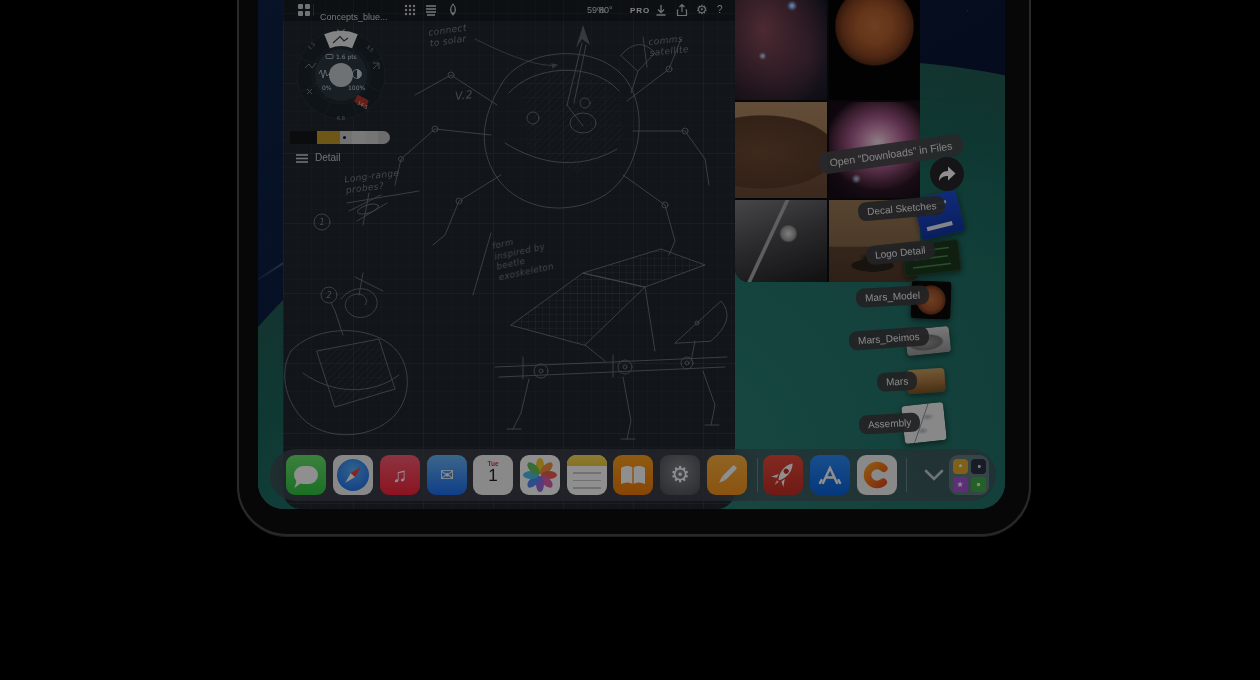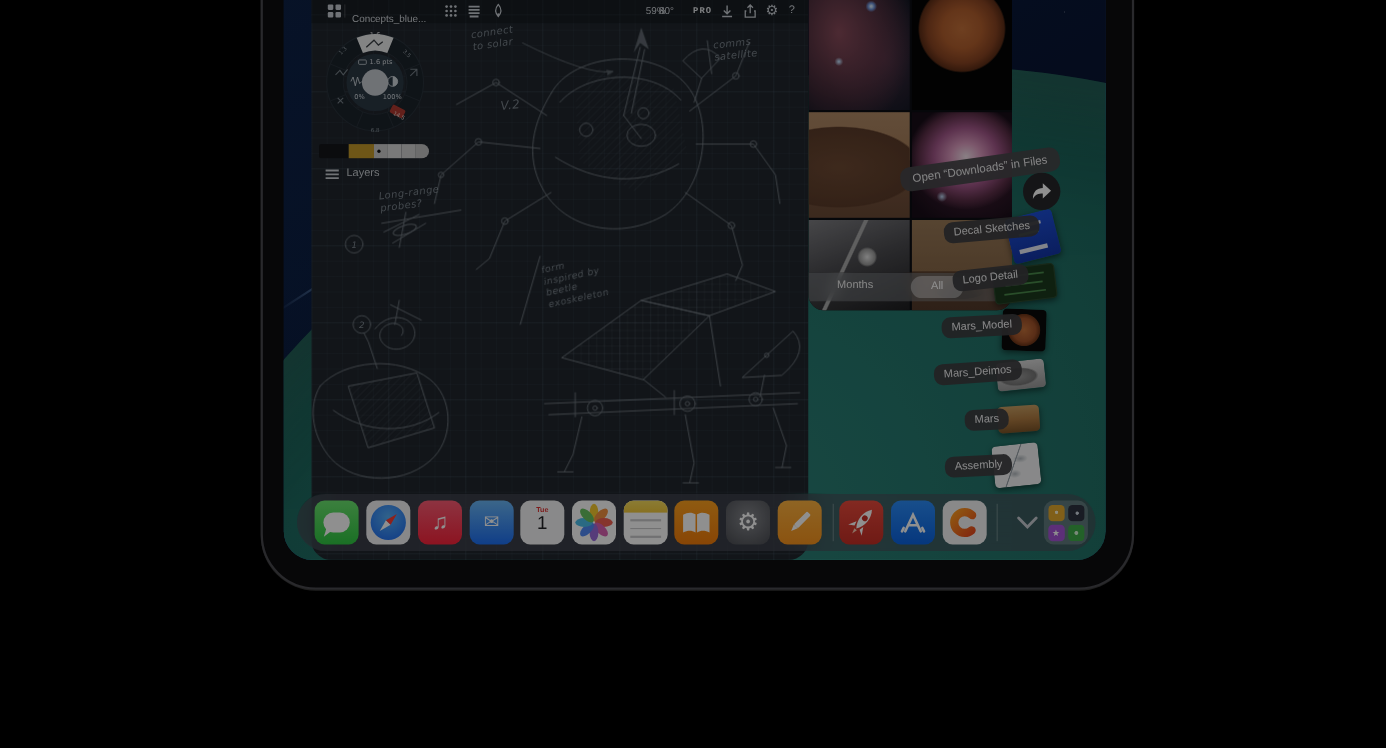--- a/index.html
+++ b/index.html
@@ -33,21 +33,21 @@
       linear-gradient(rgba(116,140,164,.07) 1px,transparent 1px),
       linear-gradient(90deg,rgba(116,140,164,.07) 1px,transparent 1px),
       linear-gradient(rgba(116,140,164,.10) 1px,transparent 1px),
       linear-gradient(90deg,rgba(116,140,164,.10) 1px,transparent 1px),#20262d;
     background-size:14px 14px,14px 14px,70px 70px,70px 70px;}
   .ctoolbar{left:0;top:57px;width:452px;height:21px;background:rgba(16,20,25,.45);}
   .tbi{top:3px;width:14px;height:14px;color:#c6ccd2;}
   .tbi svg{display:block;}
   .tbtxt{top:4px;font-size:9px;color:#ced3d8;white-space:nowrap;}
   .tbsep{left:30px;top:4px;width:1px;height:12px;background:rgba(255,255,255,.18);}
-  .pro{font-size:8px;font-weight:bold;letter-spacing:1px;color:#e3e6e9;font-family:Liberation Mono, monospace;}
+  .pro{font-size:8px;font-weight:bold;letter-spacing:1px;color:#e3e6e9;}
 
   .wheel{left:10px;top:84px;width:96px;height:96px;}
   .cstrip{left:7px;top:188px;width:100px;height:13px;border-radius:2px 7px 7px 2px;overflow:hidden;display:flex;}
   .cs{height:13px;position:relative;}
   .csdot{position:absolute;left:3px;top:5px;width:3px;height:3px;border-radius:50%;background:#101010;}
   .layers{left:12px;top:208px;height:14px;color:#c9ced3;}
   .layers .lt{position:absolute;left:20px;top:1px;font-size:10px;}
 
   .sketch{left:0;top:0;}
   .anno{color:#aeb9c2;opacity:.62;font-style:italic;font-size:9px;line-height:1.25;
@@ -366,36 +366,32 @@
       </div>
 
       <div class="abs layers">
         <svg width="14" height="14">
             <g stroke="#c9ced3" stroke-width="1.6">
               <line x1="1" y1="4" x2="13" y2="4"></line>
               <line x1="1" y1="7.5" x2="13" y2="7.5"></line>
               <line x1="1" y1="11" x2="13" y2="11"></line>
             </g>
           </svg>
-        <span class="lt">Layers</span>
+        <span class="lt">Detail</span>
       </div>
     </div>
 
     <div class="abs photos">
       <div class="abs pgrid">
         <div class="ph ph-neb1"></div>
         <div class="ph ph-mars"></div>
         <div class="ph ph-msurf"></div>
         <div class="ph ph-orion"></div>
         <div class="ph ph-voy"></div>
         <div class="ph ph-rover"></div>
-      </div>
-      <div class="abs pbar">
-        <span class="pseg" style="left:26px">Months</span>
-        <span class="pall">All</span>
       </div>
     </div>
 
     <div class="abs tip">Open “Downloads” in Files</div>
     <div class="abs sharebtn">
       <svg width="20" height="18" viewBox="0 0 20 18">
         <path d="M2,16 C2,9 6,6 11,6 L11,1.5 L18.5,8.5 L11,15.5 L11,11 C7,11 4,12 2,16 Z" fill="#fff"></path>
       </svg>
     </div>
 

